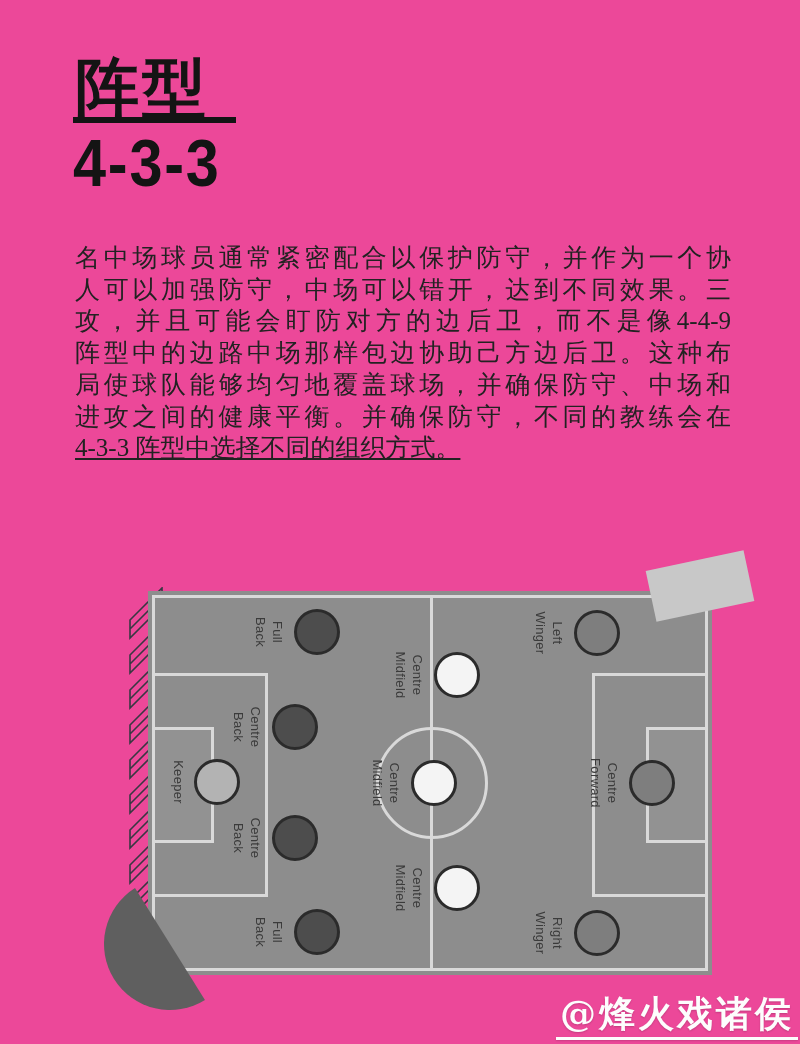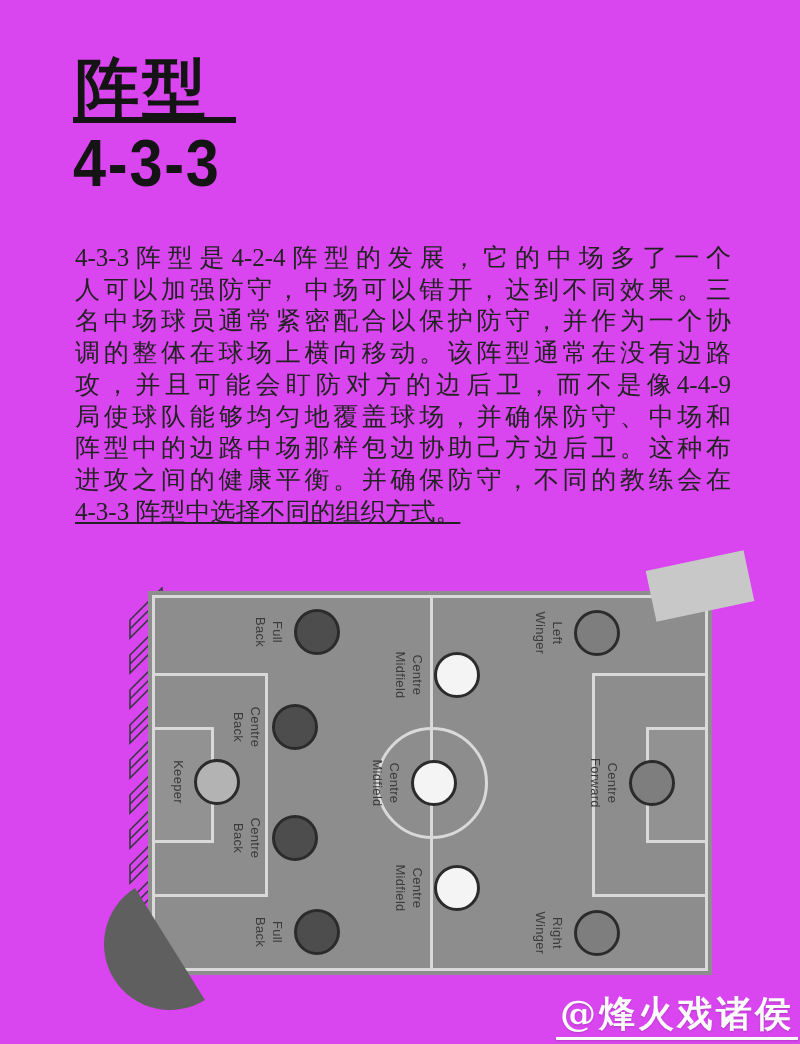--- a/index.html
+++ b/index.html
@@ -90,34 +90,32 @@
     text-shadow:0 1px 2px rgba(0,0,0,.18);
   }
   .watermark-underline{
     position:absolute;left:556px;top:477px;width:242px;height:3px;background:#fdfdfd;
     box-shadow:0 1px 2px rgba(0,0,0,.15);
   }
 </style>
 </head>
 <body>
 
-<div class="page" style="background: #d946ef;">
+<div class="page" style="background: #ec4899;">
 
   <div class="title">阵型</div>
   <div class="title-underline"></div>
   <div class="subtitle">4-3-3</div>
 
   <div class="article">
-      <div class="article-line">4-3-3阵型是4-2-4阵型的发展，它的中场多了一个</div>
+      <div class="article-line">名中场球员通常紧密配合以保护防守，并作为一个协</div>
       <div class="article-line">人可以加强防守，中场可以错开，达到不同效果。三</div>
-      <div class="article-line">名中场球员通常紧密配合以保护防守，并作为一个协</div>
-      <div class="article-line">调的整体在球场上横向移动。该阵型通常在没有边路</div>
       <div class="article-line">攻，并且可能会盯防对方的边后卫，而不是像4-4-9</div>
+      <div class="article-line">阵型中的边路中场那样包边协助己方边后卫。这种布</div>
       <div class="article-line">局使球队能够均匀地覆盖球场，并确保防守、中场和</div>
-      <div class="article-line">阵型中的边路中场那样包边协助己方边后卫。这种布</div>
       <div class="article-line">进攻之间的健康平衡。并确保防守，不同的教练会在</div>
       <div class="article-line">4-3-3 阵型中选择不同的组织方式。</div>
     </div>
 
   <div class="stage">
 
     <svg class="hatch" width="36" height="335" viewBox="0 0 36 335">
       <g stroke="#383842" stroke-width="1.6" fill="none" id="hatch-root">
           <path d="M1,33 L33,1 L33,19 L1,51 Z M1,42 L33,10"></path>
           <path d="M1,68 L33,36 L33,54 L1,86 Z M1,77 L33,45"></path>

